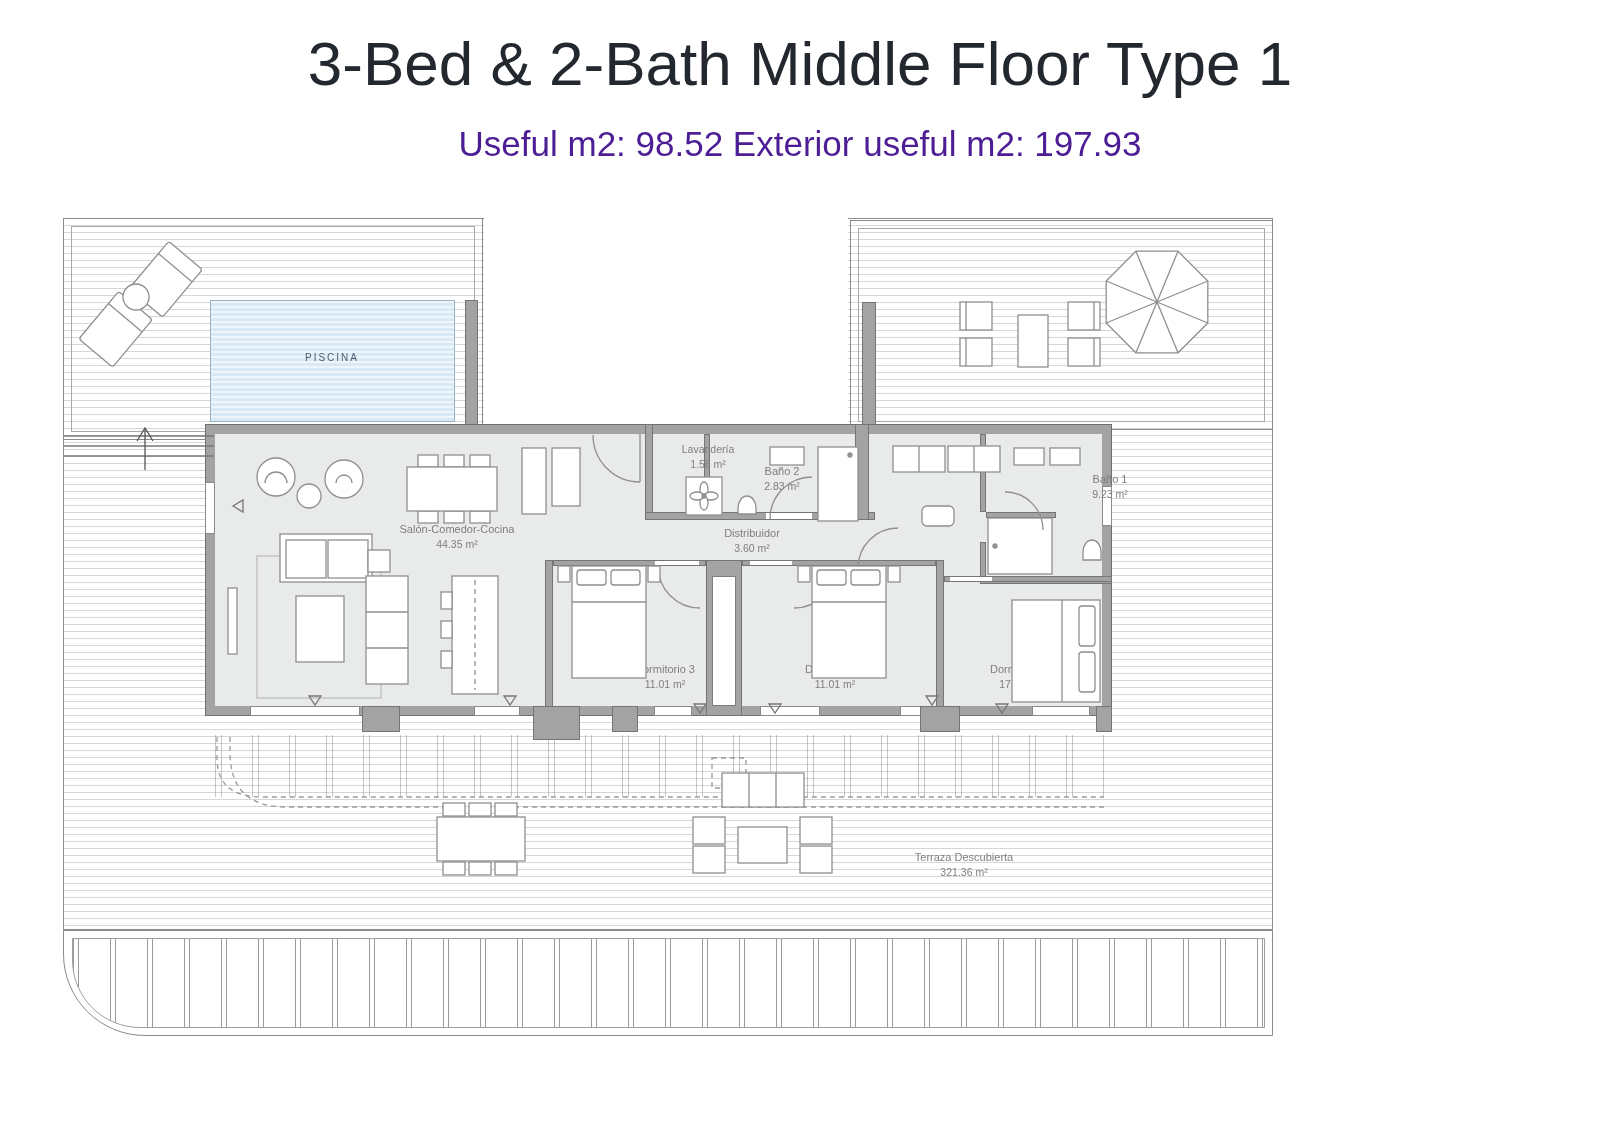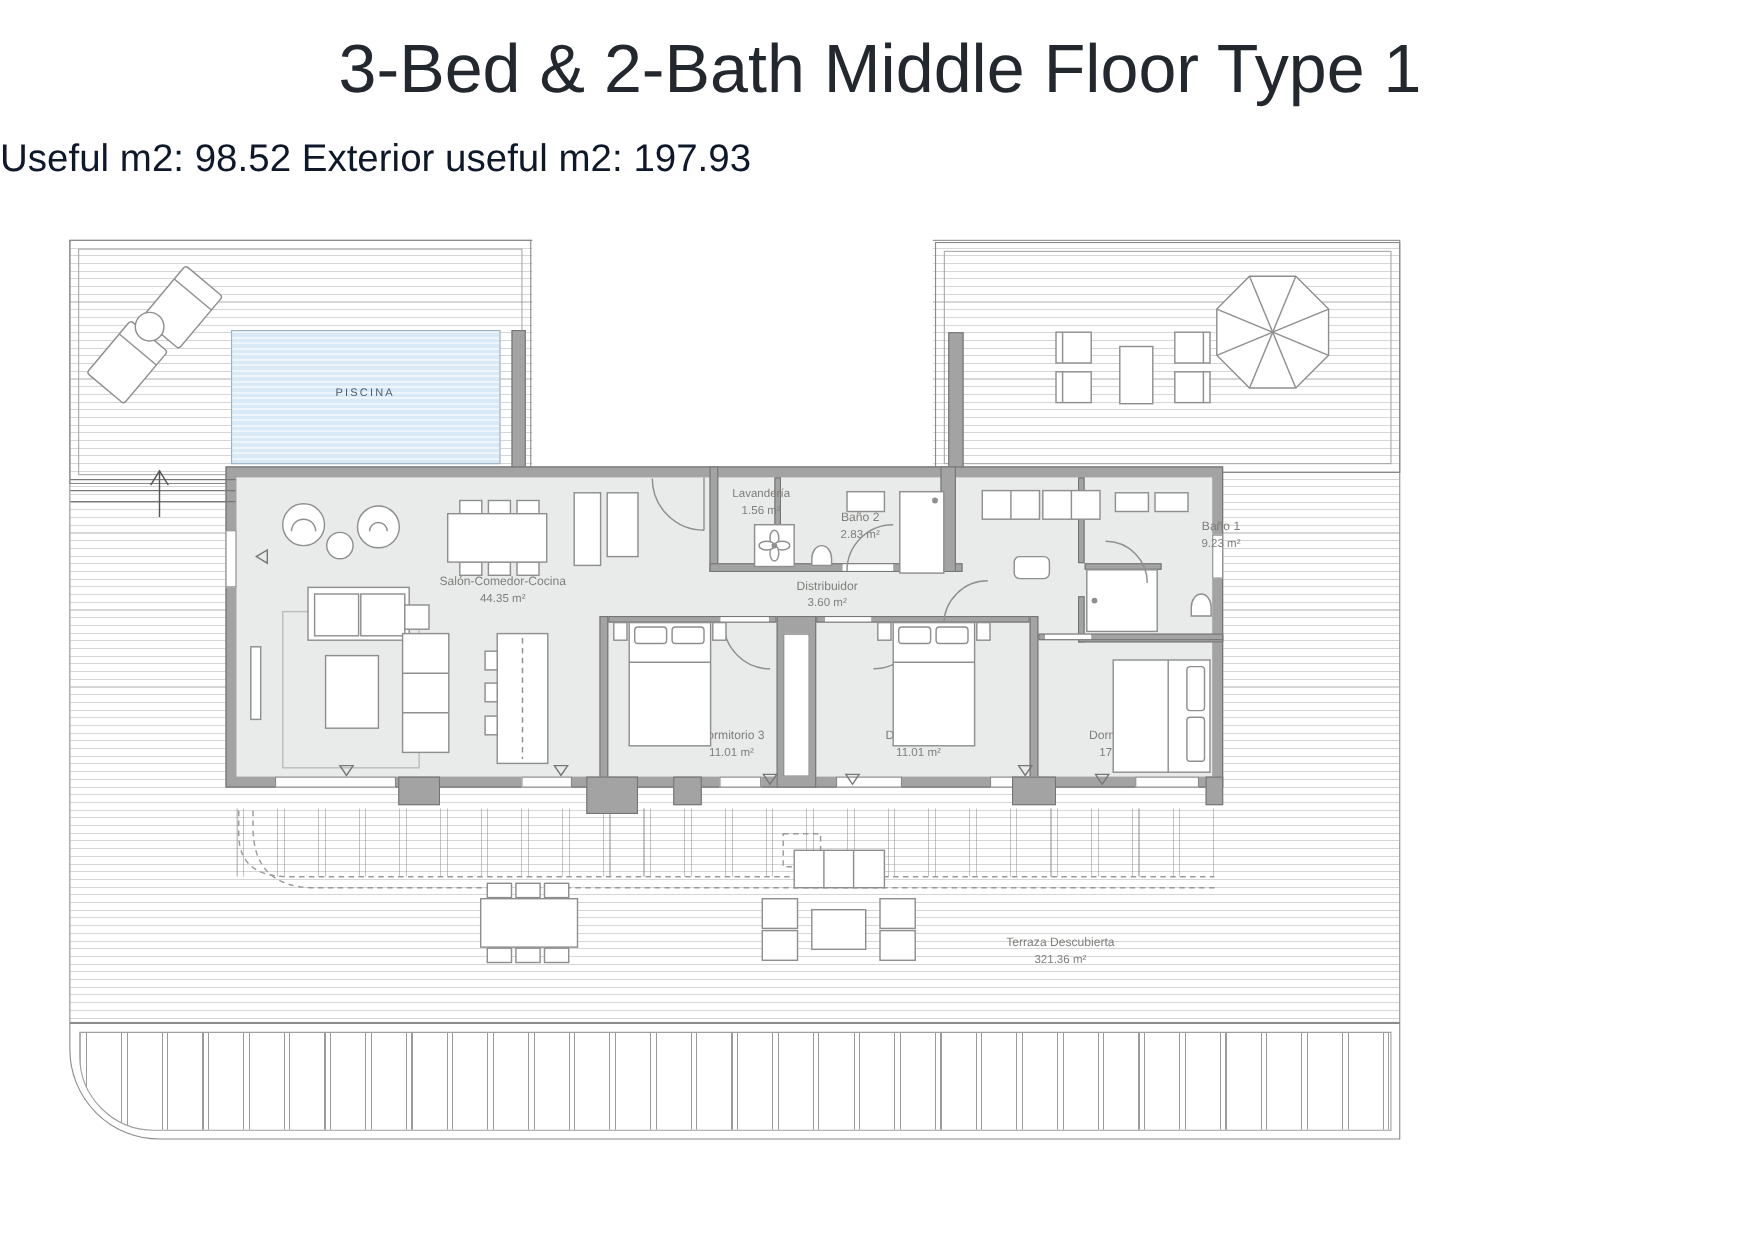--- a/index.html
+++ b/index.html
@@ -2,21 +2,21 @@
 <html><head>
 <meta charset="utf-8">
 <style>
   html,body{margin:0;padding:0;background:#ffffff;}
   .page{position:relative;width:1600px;height:1131px;background:#fff;overflow:hidden;
         font-family:"Liberation Sans",sans-serif;}
   .abs{position:absolute;box-sizing:border-box;}
   
   .title{left:0;top:28px;width:1600px;text-align:center;font-size:62px;color:#23272e;
          font-weight:400;letter-spacing:0;}
-  .subtitle{left:0;top:124px;width:1600px;font-size:35px;color:#0f172a;font-weight:400;}
+  .subtitle{left:0;top:124px;width:1600px;text-align:center;font-size:35px;color:#4c1d95;font-weight:400;}
   
   .deck{background-color:#fff;background-image:repeating-linear-gradient(to bottom,transparent 0 6px,#d6d6d6 6px 7px);}
   .terrace-base{left:63px;top:218px;width:1210px;height:712px;border:1px solid #8f8f8f;z-index:1;}
   .gap-white{left:484px;top:208px;width:364px;height:216px;background:#fff;z-index:2;}
   .blk{border:1px solid #8a8a8a;background:transparent;z-index:3;}
   .blk-inner{border:1px solid #a9a9a9;background:transparent;z-index:3;}
   
   .pool{left:210px;top:300px;width:245px;height:122px;background:#d9eaf6;
         background-image:repeating-linear-gradient(to bottom,rgba(255,255,255,.55) 0 2px,transparent 2px 5px);
         border:1px solid #9ab3c4;z-index:4;}
@@ -111,21 +111,21 @@
   <div class="abs wall" style="left:920px;top:706px;width:40px;height:26px;z-index:8;"></div>
   <div class="abs wall" style="left:1096px;top:706px;width:16px;height:26px;z-index:8;"></div>
 
   <div class="abs band"></div>
   <div class="abs band-inner"></div>
 
   <div class="abs rlabel" style="left:457px;top:522px;">
     <div>Salón-Comedor-Cocina</div>
     <div class="area">44.35 m²</div>
   </div>
-  <div class="abs rlabel" style="left:692px;top:442px;font-size:10.5px;">
+  <div class="abs rlabel" style="left:708px;top:442px;font-size:10.5px;">
     <div>Lavandería</div>
     <div class="area">1.56 m²</div>
   </div>
   <div class="abs rlabel" style="left:782px;top:464px;">
     <div>Baño 2</div>
     <div class="area">2.83 m²</div>
   </div>
   <div class="abs rlabel" style="left:752px;top:526px;">
     <div>Distribuidor</div>
     <div class="area">3.60 m²</div>

